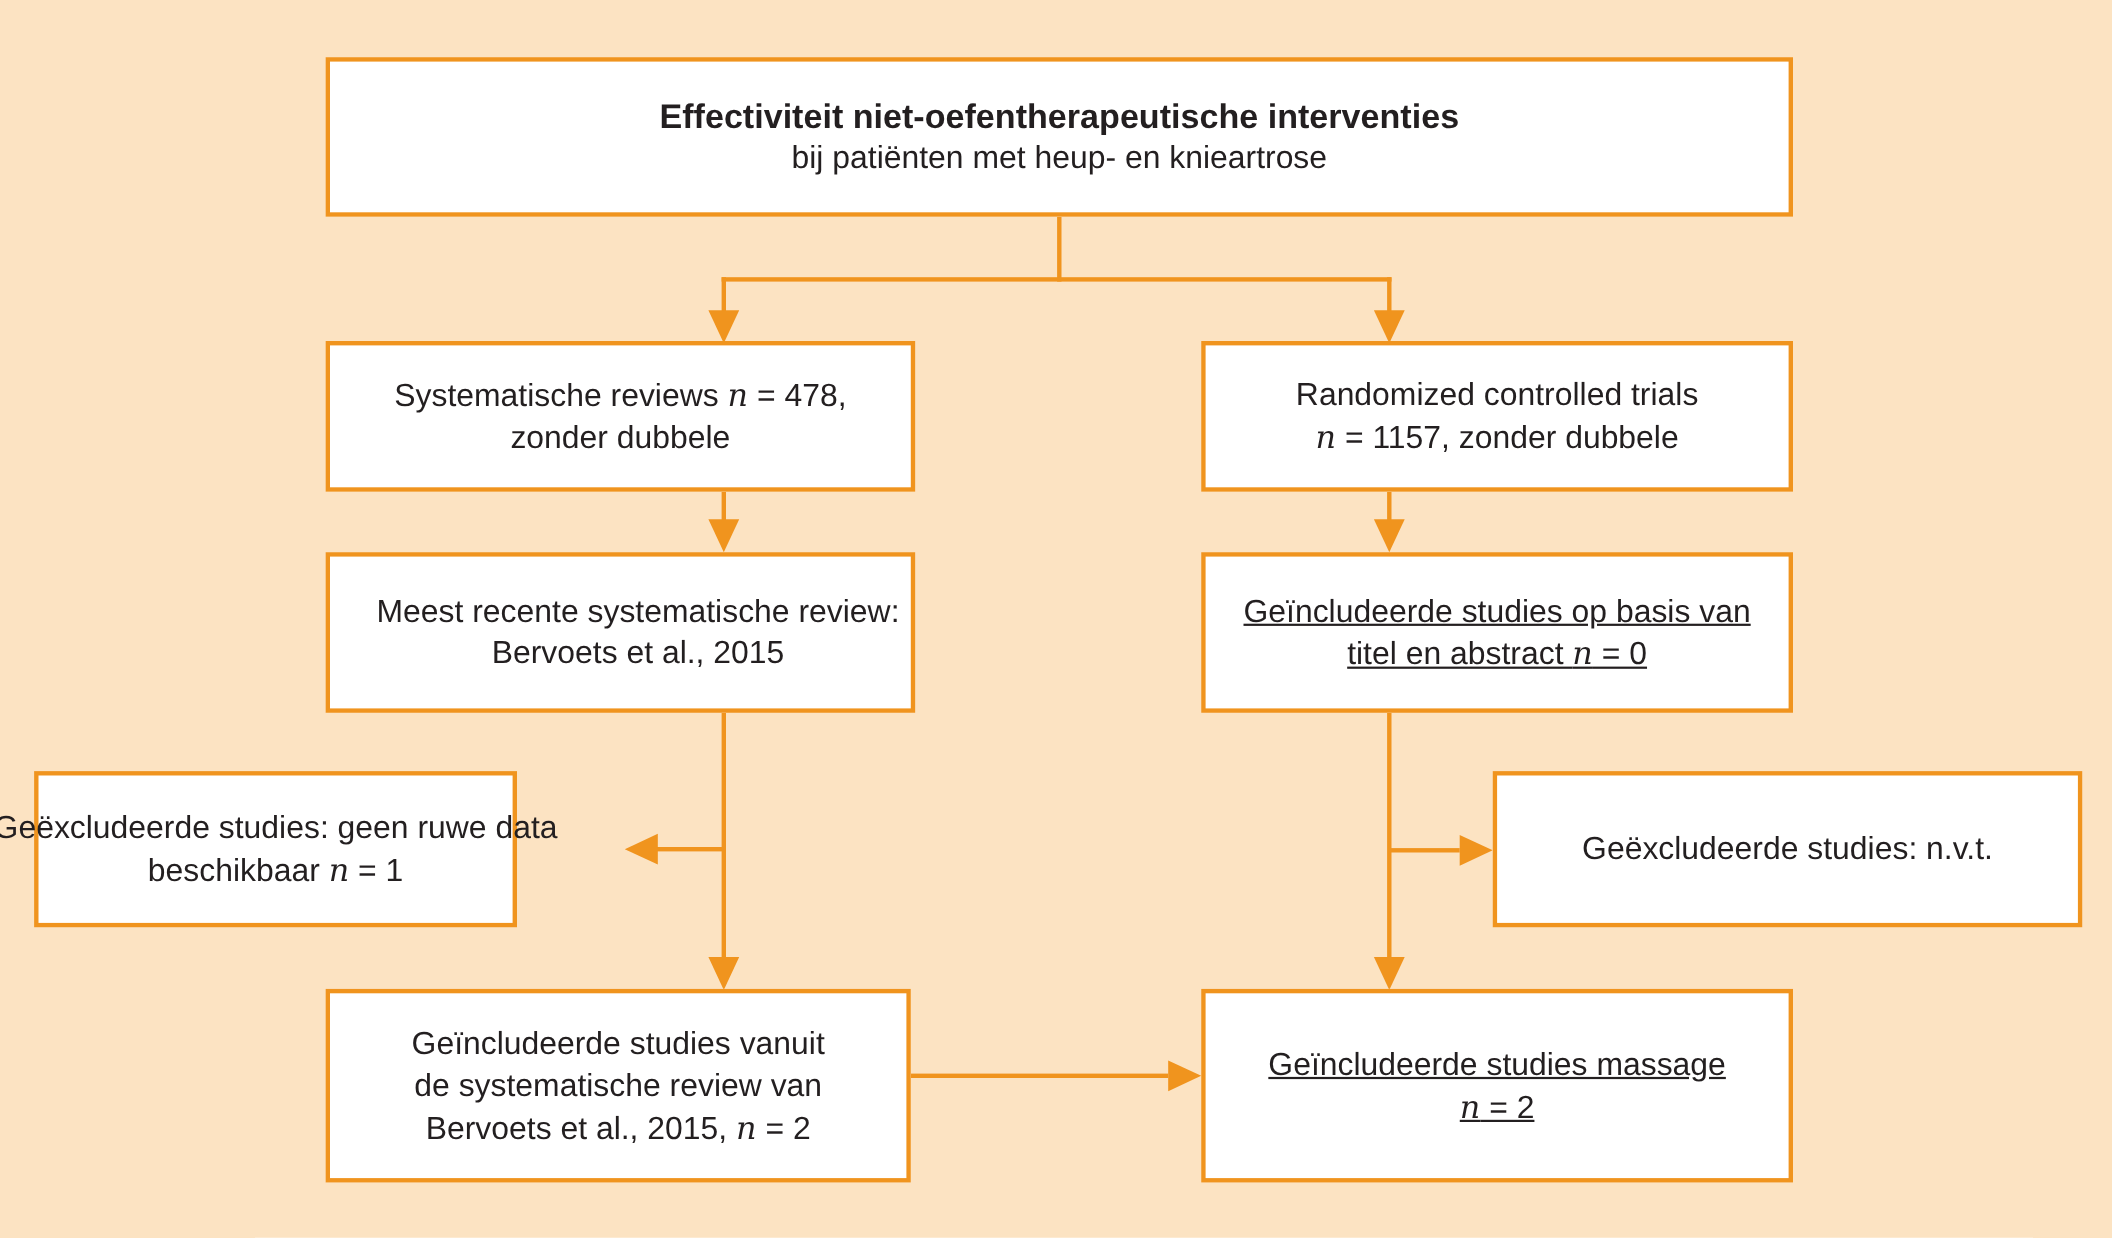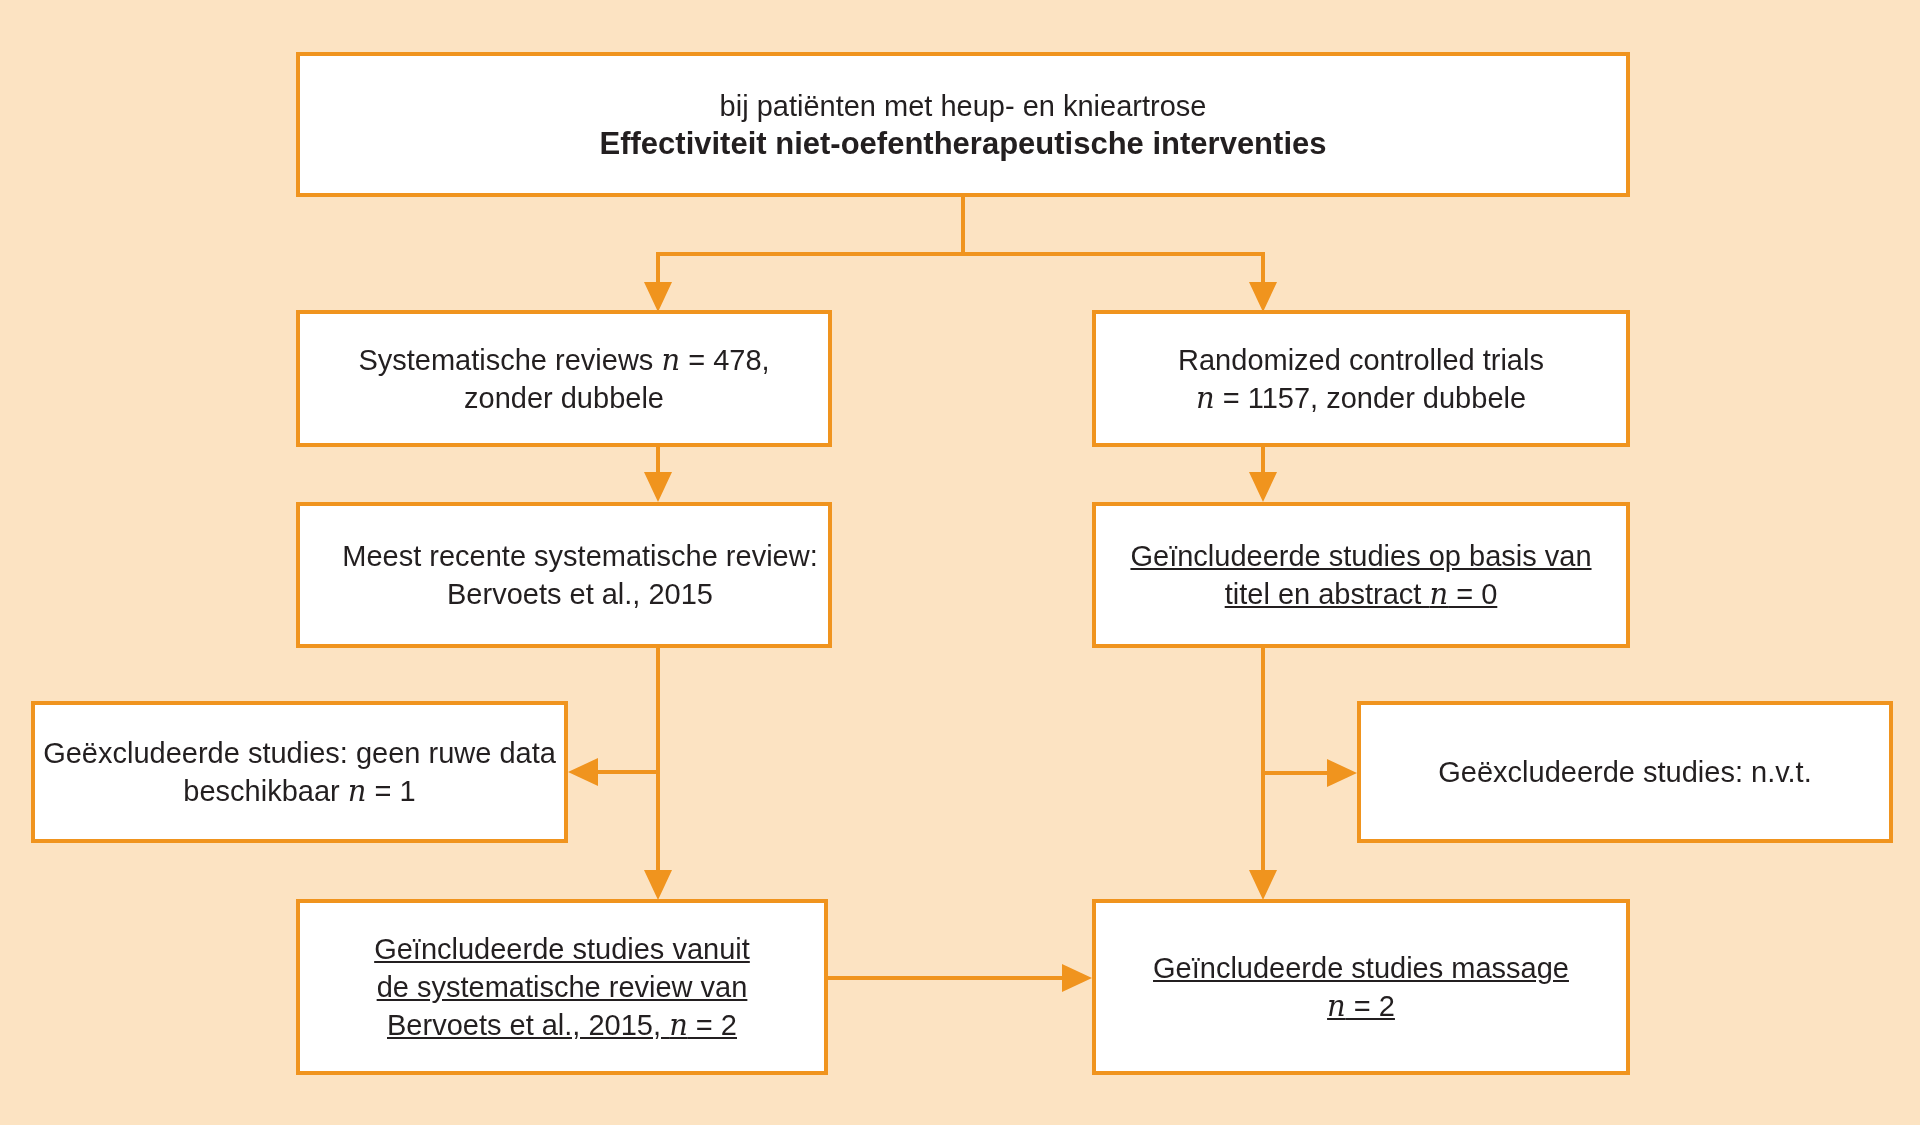--- a/index.html
+++ b/index.html
@@ -40,23 +40,23 @@
   }
   .box-title{font-weight:700;font-size:31px;}
   .box-subtitle{font-size:29px;}
 
   
   #box-top        {left:296px;  top:52px;  width:1334px; height:145px;}
   #box-sr-left    {left:296px;  top:310px; width:536px;  height:137px;}
   #box-sr-right   {left:1092px; top:310px; width:538px;  height:137px;}
   #box-mr-left    {left:296px;  top:502px; width:536px;  height:146px;padding-left:32px;}
   #box-inc-right  {left:1092px; top:502px; width:538px;  height:146px;text-decoration:underline;}
-  #box-excl-left  {left:31px;   top:701px; width:537px;  height:142px;}
+  #box-excl-left  {left:31px;   top:701px; width:439px;  height:142px;}
   #box-excl-right {left:1357px; top:701px; width:536px;  height:142px;}
-  #box-bot-left   {left:296px;  top:899px; width:532px;  height:176px;text-decoration:underline;}
+  #box-bot-left   {left:296px;  top:899px; width:532px;  height:176px;}
   #box-bot-right  {left:1092px; top:899px; width:538px;  height:176px;text-decoration:underline;}
 
   
   .cline{position:absolute;background:var(--accent);}
   #c-top-stub    {left:961px;  top:197px; width:4px;   height:59px;}
   #c-split       {left:656px;  top:252px; width:609px; height:4px;}
   #c-left-drop   {left:656px;  top:252px; width:4px;   height:32px;}
   #c-right-drop  {left:1261px; top:252px; width:4px;   height:32px;}
   #c-srl-down    {left:656px;  top:447px; width:4px;   height:27px;}
   #c-srr-down    {left:1261px; top:447px; width:4px;   height:27px;}
@@ -114,22 +114,22 @@
   <div class="arr arr-down" id="a-right-drop"></div>
   <div class="arr arr-down" id="a-srl-down"></div>
   <div class="arr arr-down" id="a-srr-down"></div>
   <div class="arr arr-down" id="a-left-spine"></div>
   <div class="arr arr-down" id="a-right-spine"></div>
   <div class="arr arr-left" id="a-left-branch"></div>
   <div class="arr arr-right" id="a-right-branch"></div>
   <div class="arr arr-right" id="a-bottom"></div>
 
   <div class="box" id="box-top">
+    <div class="ln box-title">Effectiviteit niet-oefentherapeutische interventies</div>
     <div class="ln box-subtitle">bij patiënten met heup- en knieartrose</div>
-    <div class="ln box-title">Effectiviteit niet-oefentherapeutische interventies</div>
   </div>
 
   <div class="box" id="box-sr-left">
     <div class="ln"><span>Systematische reviews </span><i class="nvar">n</i><span> = 478,</span></div>
     <div class="ln">zonder dubbele</div>
   </div>
 
   <div class="box" id="box-sr-right">
     <div class="ln">Randomized controlled trials</div>
     <div class="ln"><i class="nvar">n</i><span> = 1157, zonder dubbele</span></div>

